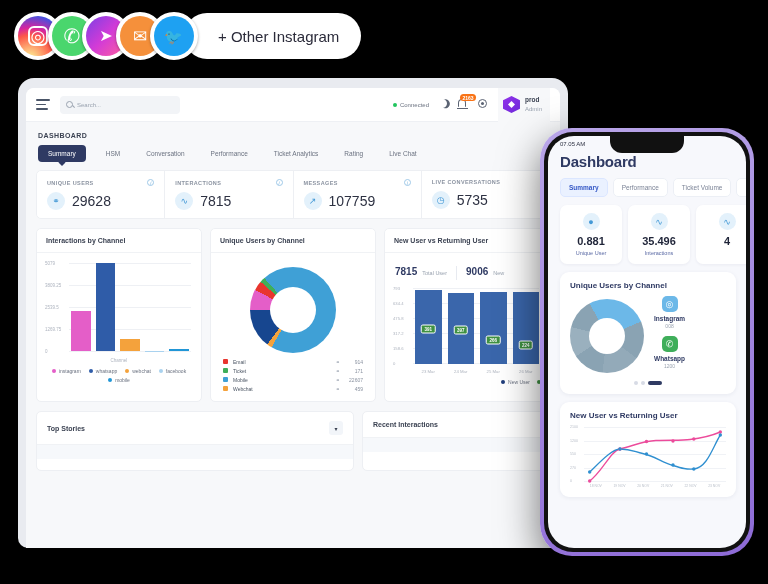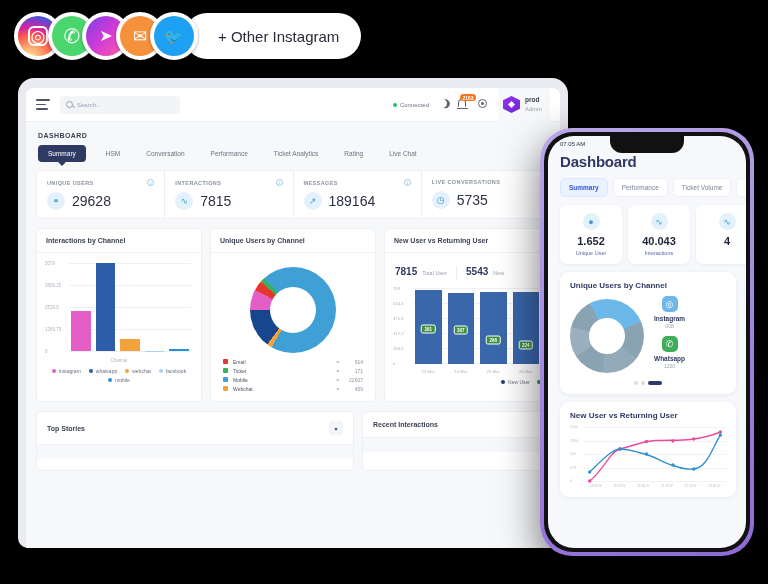--- a/index.html
+++ b/index.html
@@ -288,21 +288,21 @@
             <span class="kpi-val">7815</span>
           </div>
         </div>
         <div class="kpi">
           <div class="kpi-head">
             <span class="kpi-label">MESSAGES</span>
             <span class="info-i">i</span>
           </div>
           <div class="kpi-body">
             <span class="kpi-ico">↗</span>
-            <span class="kpi-val">189164</span>
+            <span class="kpi-val">107759</span>
           </div>
         </div>
         <div class="kpi">
           <div class="kpi-head">
             <span class="kpi-label">LIVE CONVERSATIONS</span>
           </div>
           <div class="kpi-body">
             <span class="kpi-ico">◷</span>
             <span class="kpi-val">5735</span>
           </div>
@@ -400,21 +400,21 @@
           </div>
         </div>
 
         <div class="card">
           <div class="card-title">New User vs Returning User</div>
           <div class="card-body">
             <div class="c3head">
               <span class="c3num">7815</span>
               <span class="c3lbl">Total User</span>
               <span class="c3sep"></span>
-              <span class="c3num">5543</span>
+              <span class="c3num">9006</span>
               <span class="c3lbl">New</span>
             </div>
             <div class="bc2">
               <div class="ylab" style="top:4px">793</div>
               <div class="ylab" style="top:19px">634.4</div>
               <div class="ylab" style="top:34px">475.8</div>
               <div class="ylab" style="top:49px">317.2</div>
               <div class="ylab" style="top:64px">158.6</div>
               <div class="ylab" style="top:79px">0</div>
               <div class="grid" style="top:4px"></div>
@@ -486,26 +486,26 @@
         <div class="ph-tabs">
           <div class="ph-tab active">Summary</div>
           <div class="ph-tab">Performance</div>
           <div class="ph-tab">Ticket Volume</div>
           <div class="ph-tab">Rating</div>
         </div>
 
         <div class="ph-kpis">
           <div class="ph-kpi">
             <div class="ph-kico">●</div>
-            <div class="ph-kval">1.652</div>
+            <div class="ph-kval">0.881</div>
             <div class="ph-klbl">Unique User</div>
           </div>
           <div class="ph-kpi">
             <div class="ph-kico">∿</div>
-            <div class="ph-kval">40.043</div>
+            <div class="ph-kval">35.496</div>
             <div class="ph-klbl">Interactions</div>
           </div>
           <div class="ph-kpi">
             <div class="ph-kico">∿</div>
             <div class="ph-kval">4</div>
           </div>
         </div>
 
         <div class="ph-card">
           <div class="ph-card-title">Unique Users by Channel</div>

